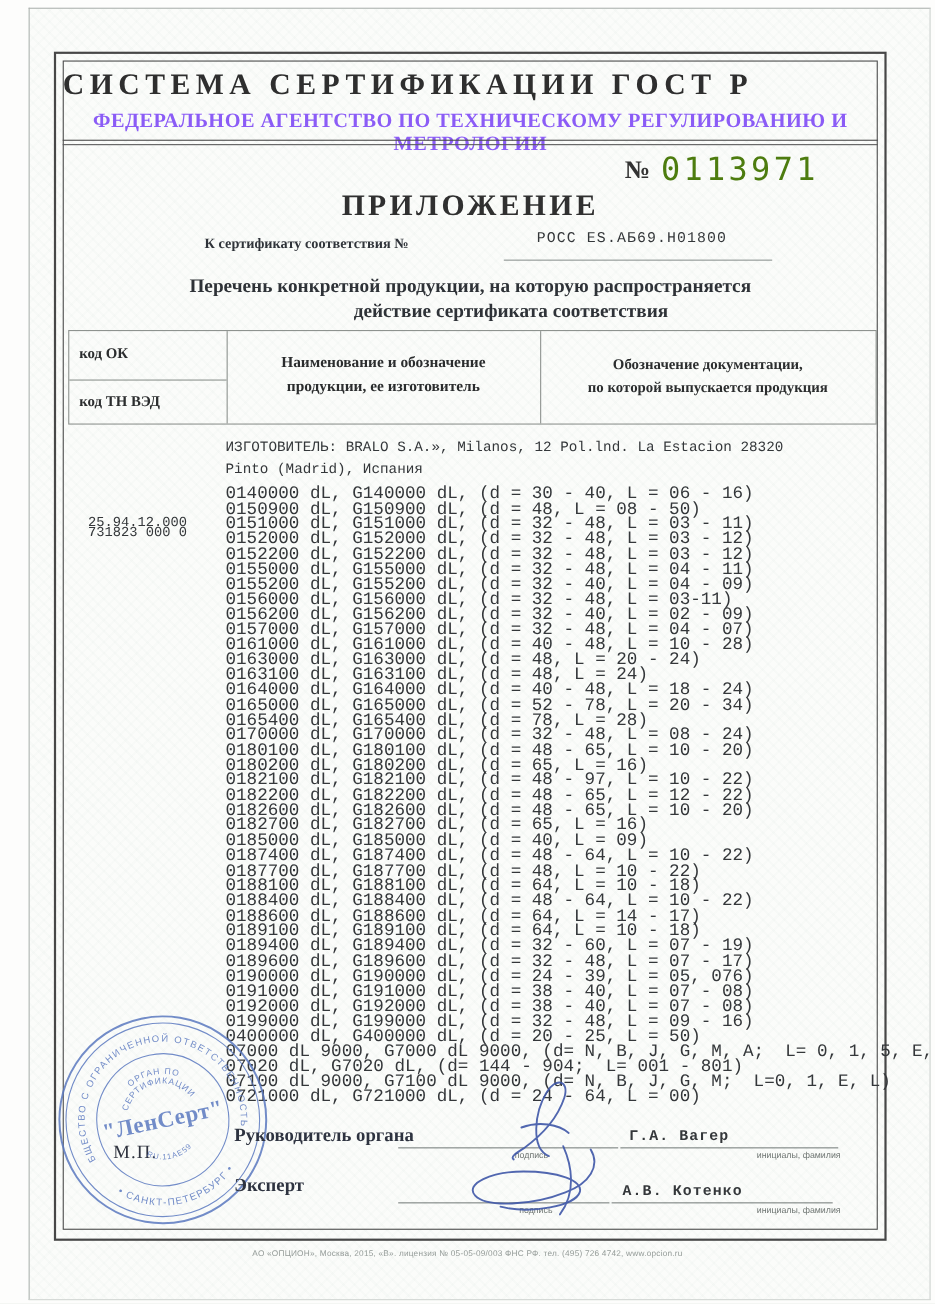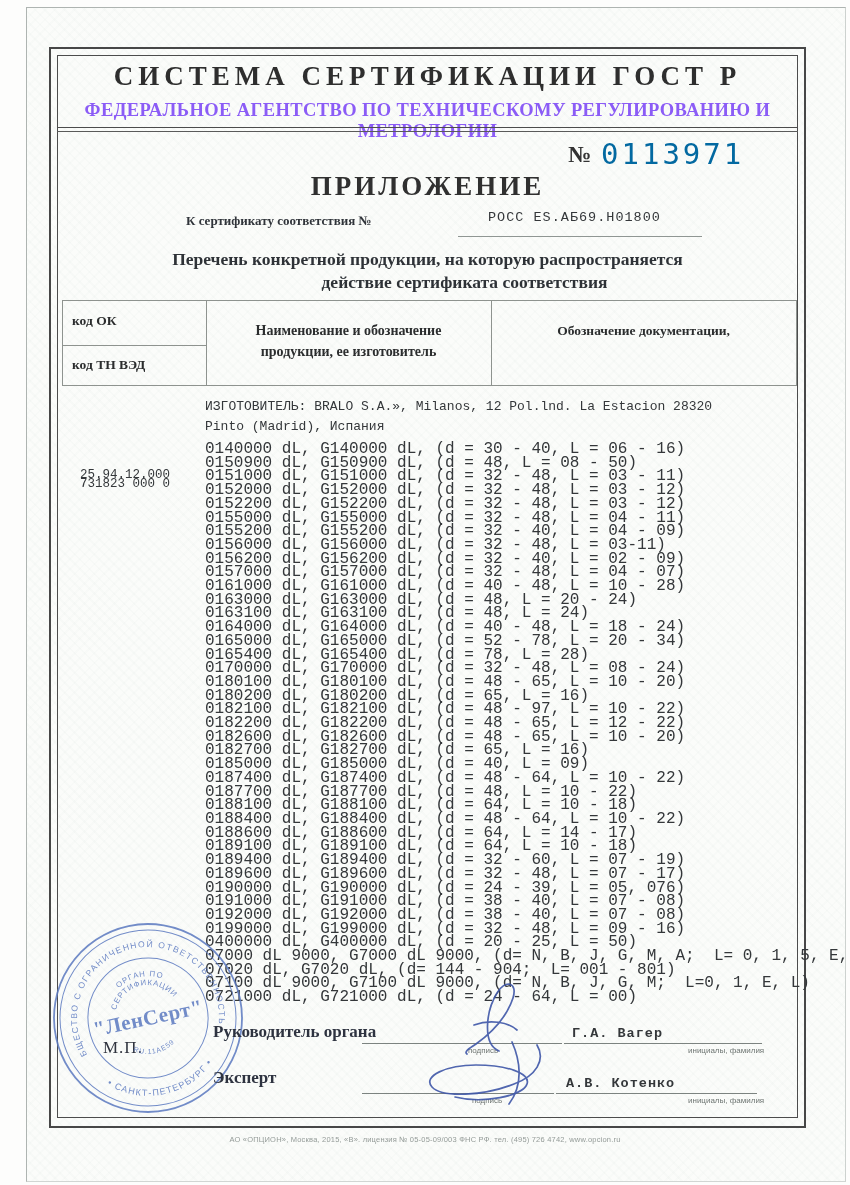--- a/index.html
+++ b/index.html
@@ -4,29 +4,29 @@
 <style>
   html,body{margin:0;padding:0;background:#eef0ee;}
   .canvas{position:relative;width:850px;height:1185px;background:#fdfdfc;overflow:hidden;
           font-family:"Liberation Serif",serif;color:#2b2d2e;}
   .sheet{position:absolute;left:26px;top:7px;width:818px;height:1173px;background:#fbfcfa;
          border-top:1px solid #aeb4b1;border-left:1px solid #aeb4b1;border-right:1px solid #cdd2cf;border-bottom:1px solid #d2d6d3;
          background-image:repeating-linear-gradient(45deg,rgba(170,195,185,.05) 0 2px,transparent 2px 7px),
                           repeating-linear-gradient(-45deg,rgba(170,195,185,.04) 0 2px,transparent 2px 7px);}
   .frame-outer{position:absolute;left:49px;top:47px;width:753px;height:1077px;border:2px solid #474747;}
   .frame-inner{position:absolute;left:57px;top:55px;width:739px;height:1061px;border:1px solid #4c4c4c;}
-  .hdr-title{position:absolute;left:57px;top:61px;width:741px;text-align:center;
+  .hdr-title{position:absolute;left:57px;top:61px;width:741px;
              font-size:27px;font-weight:bold;letter-spacing:5px;color:#2e2e2e;}
   .hdr-agency{position:absolute;left:57px;top:100px;width:741px;text-align:center;
               font-size:18.5px;font-weight:bold;letter-spacing:.4px;color:#8b5cf6;}
   .hdr-sep1{position:absolute;left:57px;top:127px;width:741px;border-top:1px solid #4c4c4c;}
   .hdr-sep2{position:absolute;left:57px;top:131px;width:741px;border-top:1px solid #5a5a5a;}
   .num-label{position:absolute;left:568px;top:142px;font-size:23px;font-weight:bold;color:#333;}
   .num-value{position:absolute;left:601px;top:137px;font-family:"DejaVu Sans Mono",monospace;
-             font-size:29px;letter-spacing:3px;color:#0369a1;}
+             font-size:29px;letter-spacing:3px;color:#4d7c0f;}
   .doc-title{position:absolute;left:57px;top:171px;width:741px;text-align:center;
              font-size:27px;font-weight:bold;letter-spacing:3px;color:#303030;}
   .cert-label{position:absolute;left:186px;top:213px;font-size:13px;font-weight:bold;color:#30343a;}
   .cert-value{position:absolute;left:488px;top:210px;font-family:"Liberation Mono",monospace;
               font-size:13.5px;letter-spacing:1px;color:#3a3d40;}
   .cert-underline{position:absolute;left:458px;top:236px;width:244px;border-top:1px solid #8f9693;}
   .purpose1{position:absolute;left:57px;top:249px;width:741px;text-align:center;font-size:17.5px;font-weight:bold;color:#2e3237;}
   .purpose2{position:absolute;left:57px;top:272px;width:815px;text-align:center;font-size:17.5px;font-weight:bold;color:#2e3237;}
   .ptable{position:absolute;left:62px;top:300px;width:733px;height:84px;border:1px solid #8e938f;}
   .ptable .v1{position:absolute;left:143px;top:0;height:84px;border-left:1px solid #8e938f;}
@@ -88,20 +88,21 @@
     <div class="v2"></div>
     <div class="h1"></div>
     <div class="c1a">код ОК</div>
     <div class="c1b">код ТН ВЭД</div>
     <div class="c2">
       <div>Наименование и обозначение</div>
       <div>продукции, ее изготовитель</div>
     </div>
     <div class="c3">
       <div>Обозначение документации,</div>
+      <div>по которой выпускается продукция</div>
     </div>
   </div>
 
   <div class="manufacturer mono">
     <div>ИЗГОТОВИТЕЛЬ: BRALO S.A.», Milanos, 12 Pol.lnd. La Estacion 28320</div>
     <div>Pinto (Madrid), Испания</div>
   </div>
 
   <div class="code-ok mono">25.94.12.000</div>
   <div class="code-tnved mono">731823 000 0</div>

